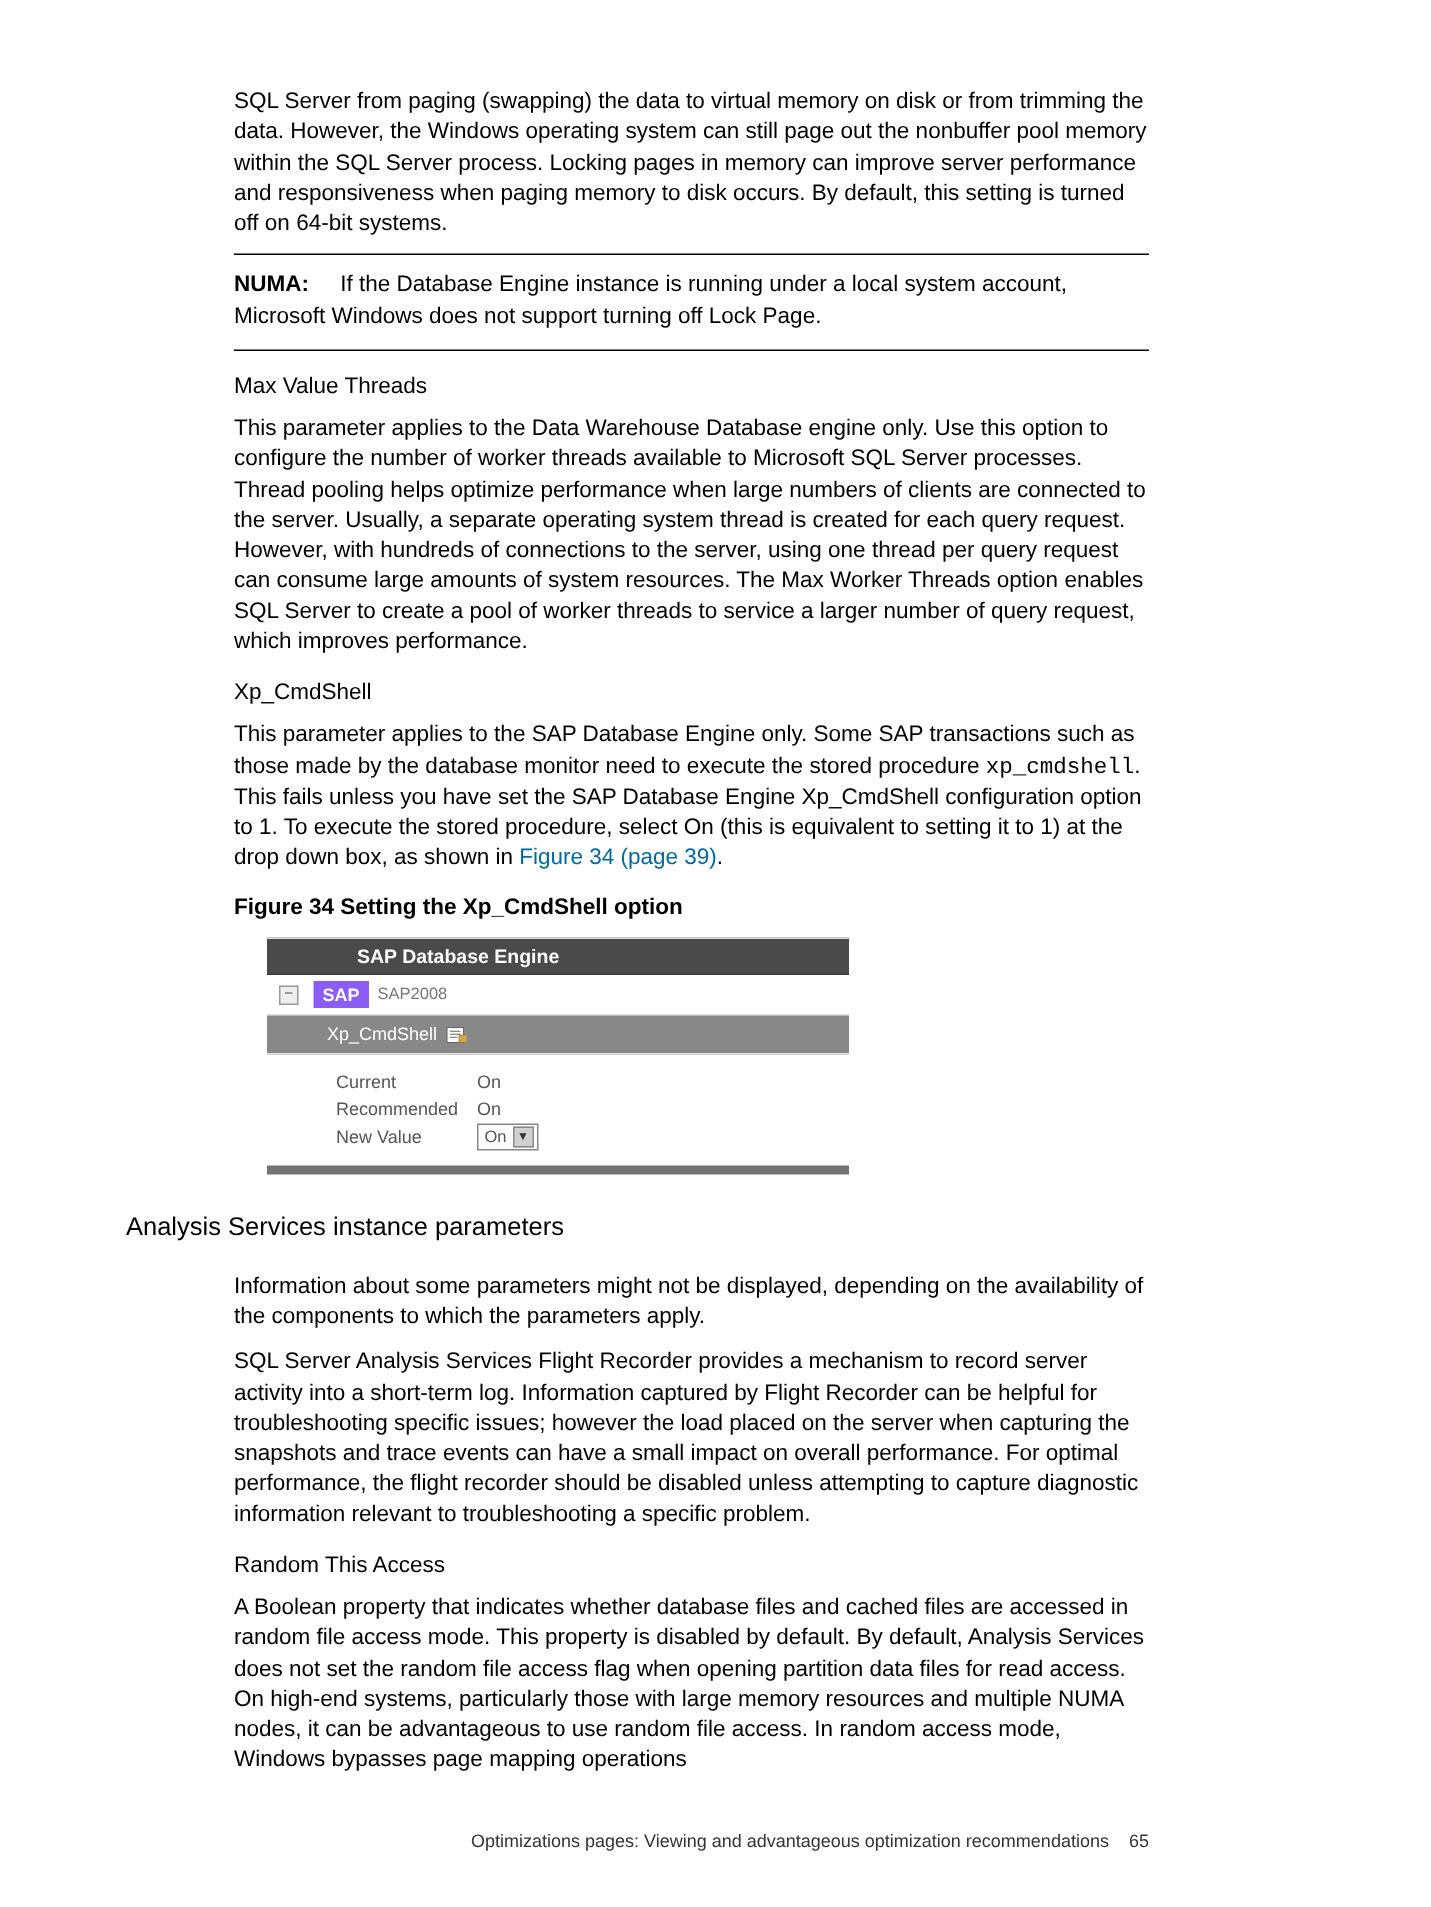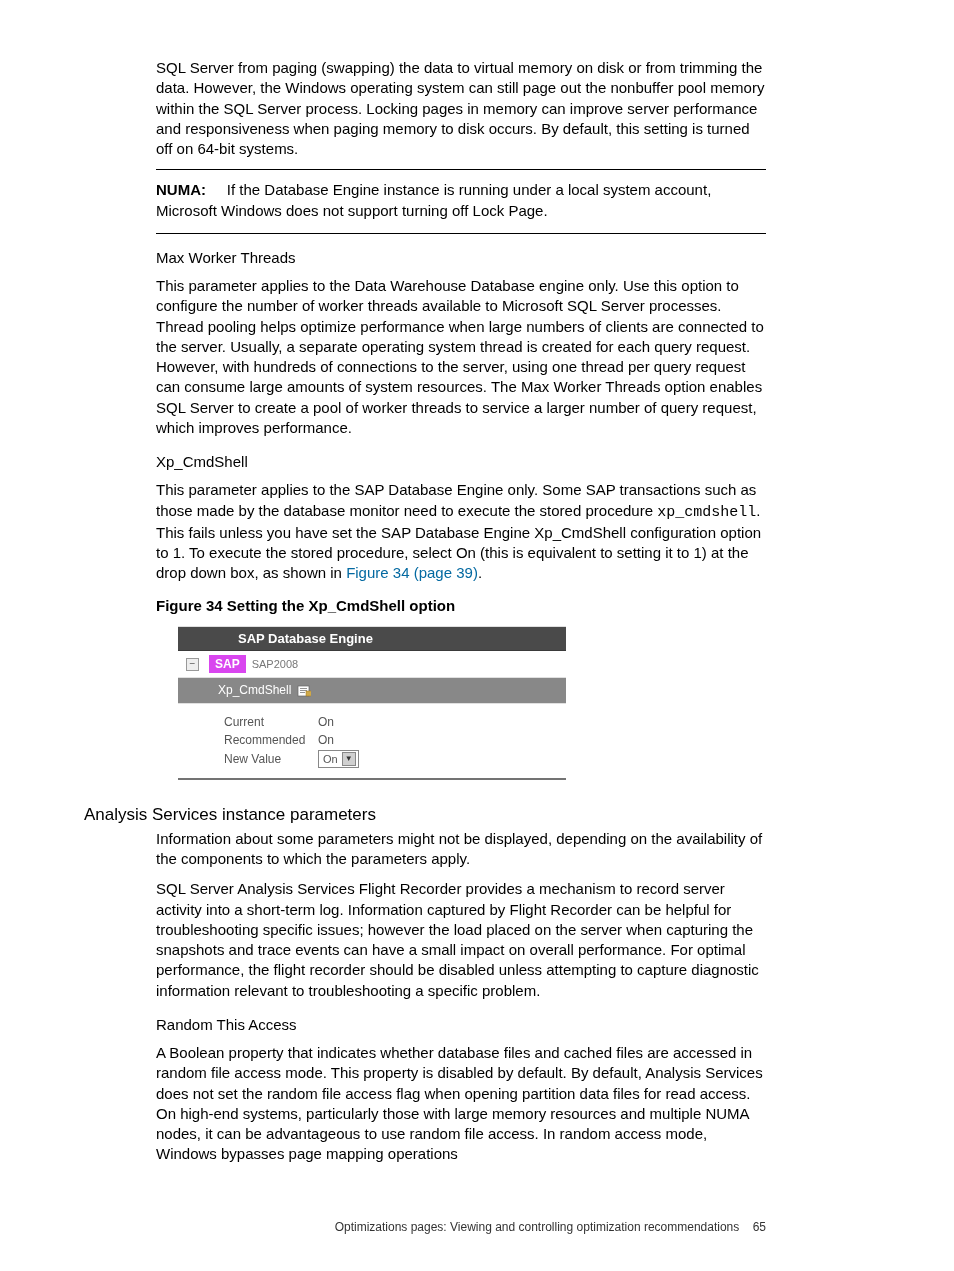--- a/index.html
+++ b/index.html
@@ -78,21 +78,21 @@
     background: #eee;
     display: inline-flex;
     align-items: center;
     justify-content: center;
     font-size: 10px;
     line-height: 1;
     color: #555;
     margin-right: 10px;
   }
   .sap-logo {
-    background: #d946ef;
+    background: #8b5cf6;
     color: #fff;
     font-weight: bold;
     font-size: 12px;
     padding: 1px 6px;
     margin-right: 6px;
     display: inline-block;
   }
   .sap-small {
     font-size: 11px;
     color: #777;
@@ -111,21 +111,21 @@
     height: 12px;
     display: inline-block;
     margin-left: 6px;
     position: relative;
   }
   .notes-icon svg { display:block; }
   .param-block {
     padding: 8px 0 8px 46px;
     font-size: 12px;
     color: #555;
-    border-bottom: 2px solid #737373;
+    border-bottom: 6px solid #737373;
   }
   .param-row {
     display: flex;
     align-items: center;
     margin: 2px 0;
   }
   .param-label {
     width: 94px;
   }
   .fake-select {
@@ -143,21 +143,21 @@
     background: #d0d0d0;
     border: 1px solid #888;
     margin-left: 4px;
     display: inline-flex;
     align-items: center;
     justify-content: center;
     font-size: 8px;
     color: #333;
   }
   .section-heading {
-    margin: 22px 0 2px -72px;
+    margin: 22px 0 18px -72px;
     font-size: 17px;
     font-weight: normal;
   }
   .footer {
     position: absolute;
     bottom: 36px;
     right: 56px;
     font-size: 12px;
     color: #333;
   }
@@ -175,21 +175,21 @@
 
     <div class="notebox">
       <hr class="hrule">
       <div class="inner">
         <span class="label-bold">NUMA:</span>
         &nbsp;&nbsp;&nbsp;&nbsp;<span>If the Database Engine instance is running under a local system account, Microsoft Windows does not support turning off Lock Page.</span>
       </div>
       <hr class="hrule">
     </div>
 
-    <div class="sub-heading">Max Worker Threads</div>
+    <div class="sub-heading">Max Value Threads</div>
     <p class="para">This parameter applies to the Data Warehouse Database engine only.  Use this option to configure the number of worker threads available to Microsoft SQL Server processes. Thread pooling helps optimize performance when large numbers of clients are connected to the server. Usually, a separate operating system thread is created for each query request. However, with hundreds of connections to the server, using one thread per query request can consume large amounts of system resources. The Max Worker Threads option enables SQL Server to create a pool of worker threads to service a larger number of query request, which improves performance.</p>
 
     <div class="sub-heading">Xp_CmdShell</div>
     <p class="para">
       <span>This parameter applies to the SAP Database Engine only. Some SAP transactions such as those made by the database monitor need to execute the stored procedure </span><span class="mono">xp_cmdshell</span><span>. This fails unless you have set the SAP Database Engine Xp_CmdShell configuration option to 1. To execute the stored procedure, select On (this is equivalent to setting it to 1) at the drop down box, as shown in </span><a href="#" class="link">Figure 34 (page 39)</a><span>.</span>
     </p>
 
     <div class="fig-caption">Figure 34 Setting the Xp_CmdShell option</div>
 
     <div class="figure-wrap">
@@ -234,16 +234,16 @@
     <p class="para">Information about some parameters might not be displayed, depending on the availability of the components to which the parameters apply.</p>
 
     <p class="para">SQL Server Analysis Services Flight Recorder provides a mechanism to record server activity into a short-term log. Information captured by Flight Recorder can be helpful for troubleshooting specific issues; however the load placed on the server when capturing the snapshots and trace events can have a small impact on overall performance.  For optimal performance, the flight recorder should be disabled unless attempting to capture diagnostic information relevant to troubleshooting a specific problem.</p>
 
     <div class="sub-heading">Random This Access</div>
     <p class="para">A Boolean property that indicates whether database files and cached files are accessed in random file access mode. This property is disabled by default. By default, Analysis Services does not set the random file access flag when opening partition data files for read access. On high-end systems, particularly those with large memory resources and multiple NUMA nodes, it can be advantageous to use random file access. In random access mode, Windows bypasses page mapping operations</p>
 
   </div>
 
   <div class="footer">
-    <span>Optimizations pages: Viewing and controlling optimization recommendations</span>
+    <span>Optimizations pages: Viewing and advantageous optimization recommendations</span>
     &nbsp;&nbsp;&nbsp;<span>65</span>
   </div>
 </div>
 
 </body></html>

